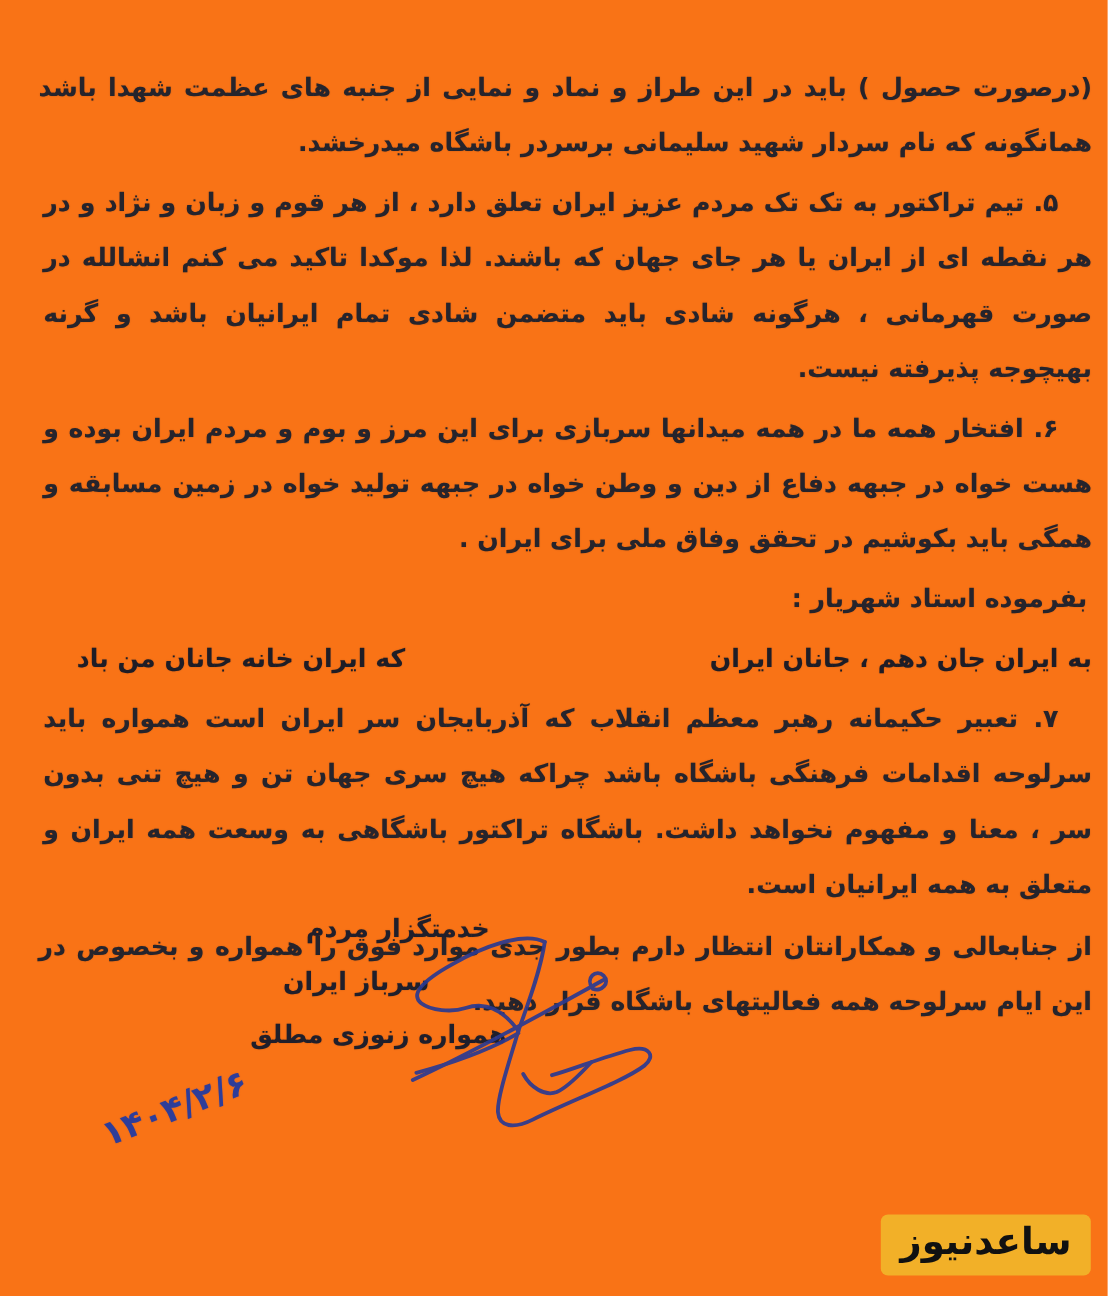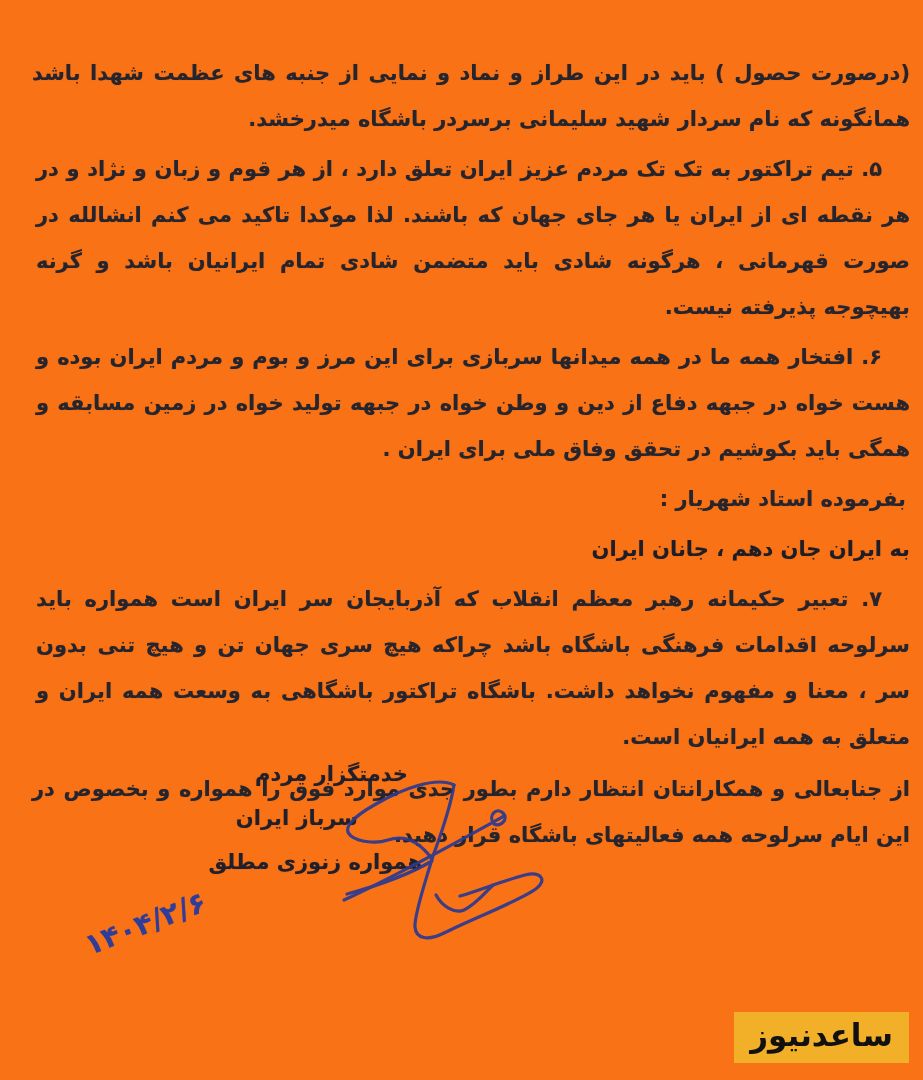--- a/index.html
+++ b/index.html
@@ -46,21 +46,21 @@
   .date{
     position:absolute;top:928px;left:92px;width:250px;
     direction:ltr;unicode-bidi:isolate;
     color:#2e3d99;font-size:29px;font-weight:bold;letter-spacing:9px;
     transform:rotate(-21deg);transform-origin:left bottom;
     text-shadow:0 0 1px rgba(46,61,153,.45);
   }
   
   .watermark{
     position:absolute;right:14px;bottom:17px;
-    padding:5px 16px 9px 16px;border-radius:0;
+    padding:5px 16px 9px 16px;border-radius:6px;
     font-size:31px;font-weight:bold;line-height:1.2;
     direction:rtl;
   }
 </style>
 </head>
 <body>
 
 <div class="scan">
 
   <div class="doc" style="color: rgb(38, 36, 44);">
@@ -68,20 +68,21 @@
     <p class="para">(درصورت حصول ) باید در این طراز و نماد و نمایی از جنبه های عظمت شهدا باشد همانگونه که نام سردار شهید سلیمانی برسردر باشگاه میدرخشد.</p>
 
     <p class="item"><span class="num">۵.</span> <span>تیم تراکتور به تک تک مردم عزیز ایران تعلق دارد ، از هر قوم و زبان و نژاد و در هر نقطه ای از ایران یا هر جای جهان که باشند. لذا موکدا تاکید می کنم انشالله در صورت قهرمانی ، هرگونه شادی باید متضمن شادی تمام ایرانیان باشد و گرنه بهیچوجه پذیرفته نیست.</span></p>
 
     <p class="item"><span class="num">۶.</span> <span>افتخار همه ما در همه میدانها سربازی برای این مرز و بوم و مردم ایران  بوده و هست خواه در جبهه دفاع از دین و وطن خواه در جبهه تولید خواه در زمین مسابقه و همگی باید بکوشیم در تحقق وفاق ملی برای ایران .</span></p>
 
     <p class="shahriar">بفرموده استاد شهریار :</p>
 
     <div class="verse">
       <span>به ایران جان دهم ، جانان ایران</span>
+      <span>که ایران خانه جانان من باد</span>
     </div>
 
     <p class="item"><span class="num">۷.</span> <span>تعبیر حکیمانه رهبر معظم انقلاب که آذربایجان سر ایران است همواره باید سرلوحه اقدامات فرهنگی باشگاه باشد چراکه هیچ سری جهان تن و هیچ تنی بدون سر ، معنا و مفهوم نخواهد داشت. باشگاه تراکتور باشگاهی به وسعت همه ایران و متعلق به همه ایرانیان است.</span></p>
 
     <p class="para closing">از جنابعالی و همکارانتان انتظار دارم بطور جدی موارد فوق را همواره و بخصوص در این ایام سرلوحه همه فعالیتهای باشگاه قرار دهید.</p>
 
   </div>
 
   <div class="sig-block">
     <div class="sig-line1">خدمتگزار مردم</div>

